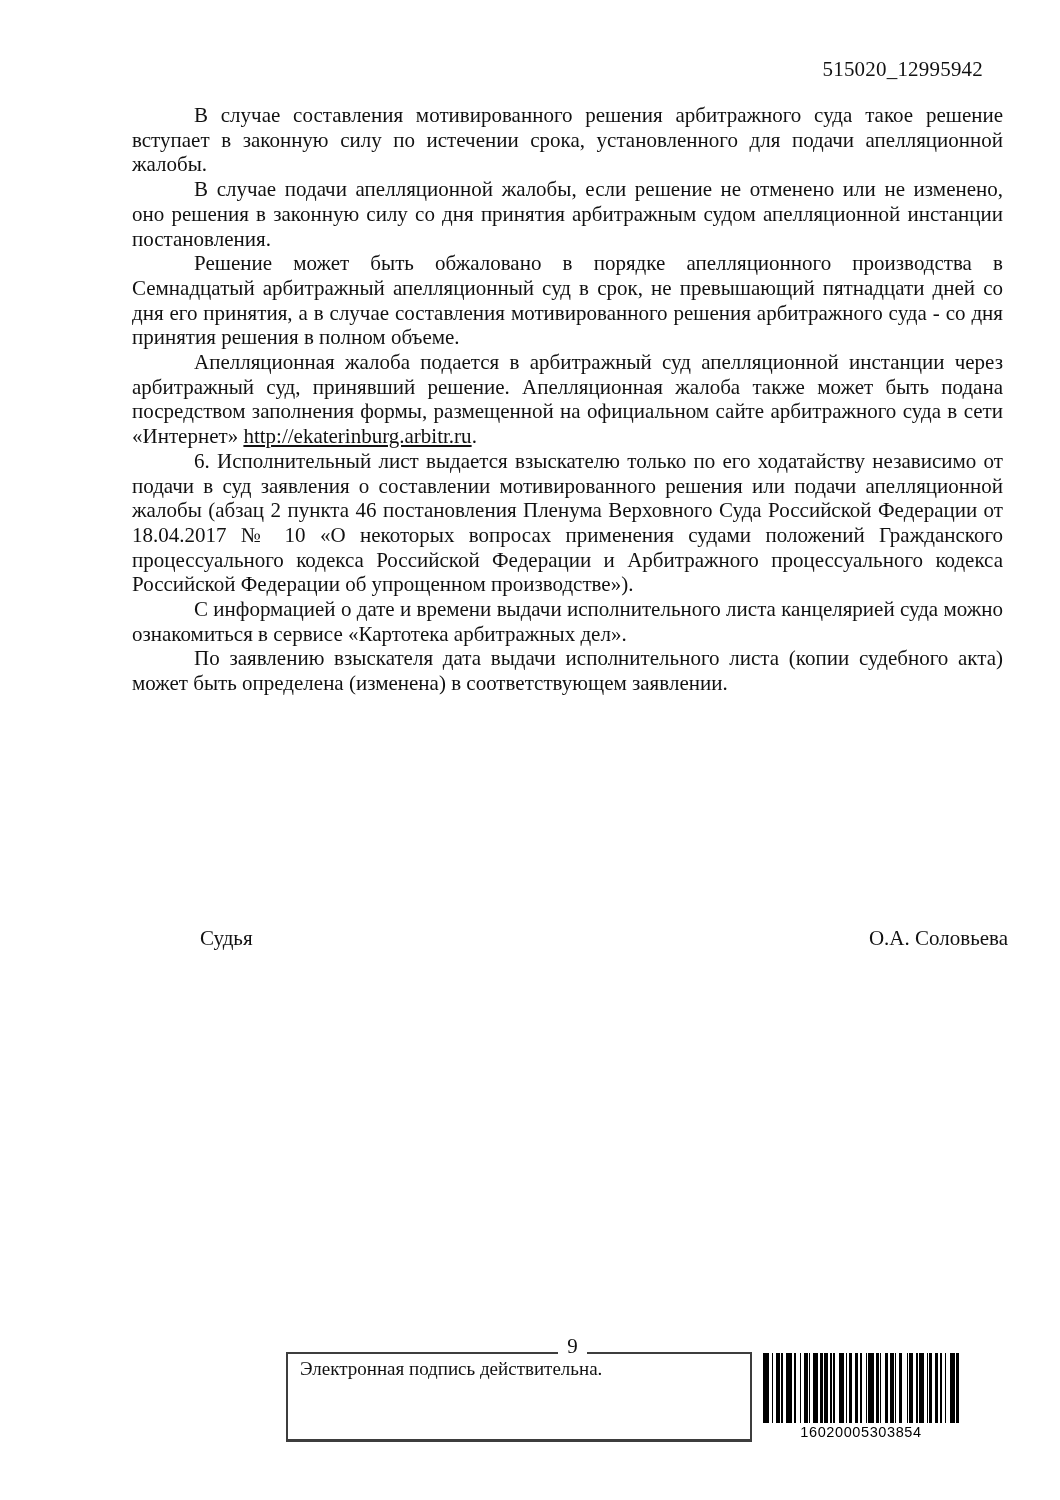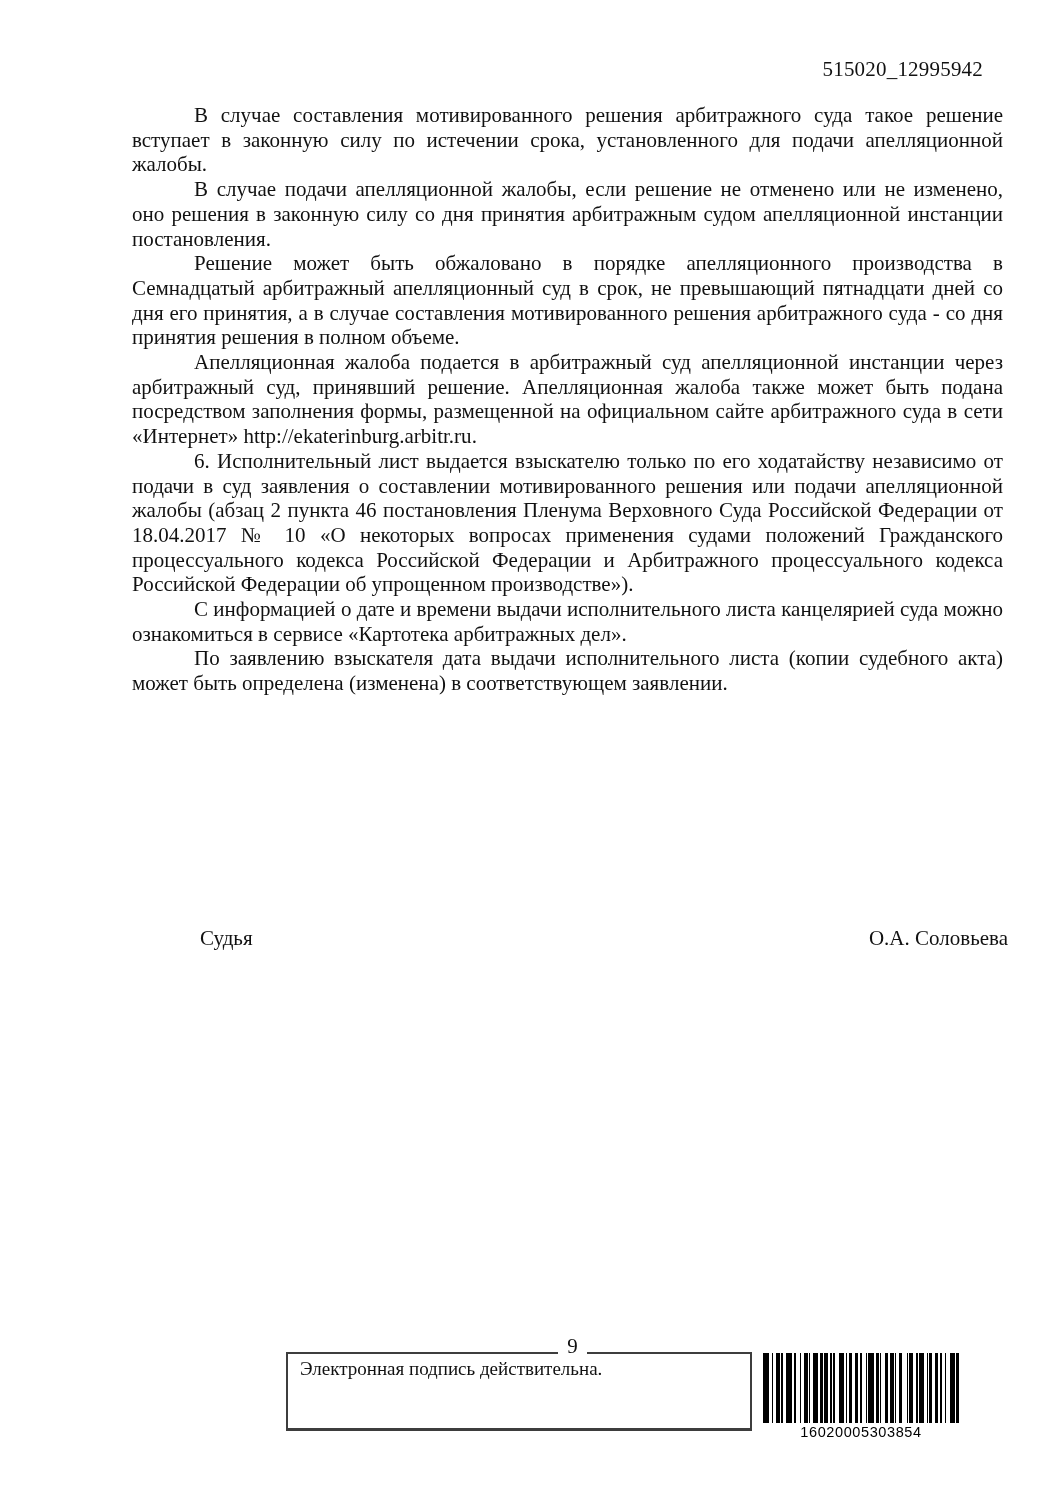--- a/index.html
+++ b/index.html
@@ -29,20 +29,21 @@
     font-size:21px;
     line-height:24.7px;
     text-align:justify;
   }
   .body-text p{
     margin:0;
     text-indent:62px;
   }
   .body-text a.doclink{
     color:var(--text);
+    text-decoration:underline;
     cursor:pointer;
     margin-top:24px;
   }
   .signature-row{
     position:absolute;
     left:137px;top:918px;width:871px;
     display:flex;
     justify-content:space-between;
     font-size:21px;
     margin-top:8px;
@@ -55,21 +56,21 @@
     z-index:3;
     font-size:21px;
   }
   .page-number-wrap span{
     background:var(--page-bg);
     padding:0 9px;
   }
   .stamp-box{
     position:absolute;
     left:286px;top:1352px;
-    width:466px;height:79px;
+    width:466px;height:90px;
     border:2px solid var(--border);
     border-bottom-width:3px;
     background:var(--page-bg);
     z-index:1;
     padding:4px 8px 0 12px;
   }
   .stamp-validity{
     font-size:19px;
     line-height:22px;
     white-space:nowrap;

